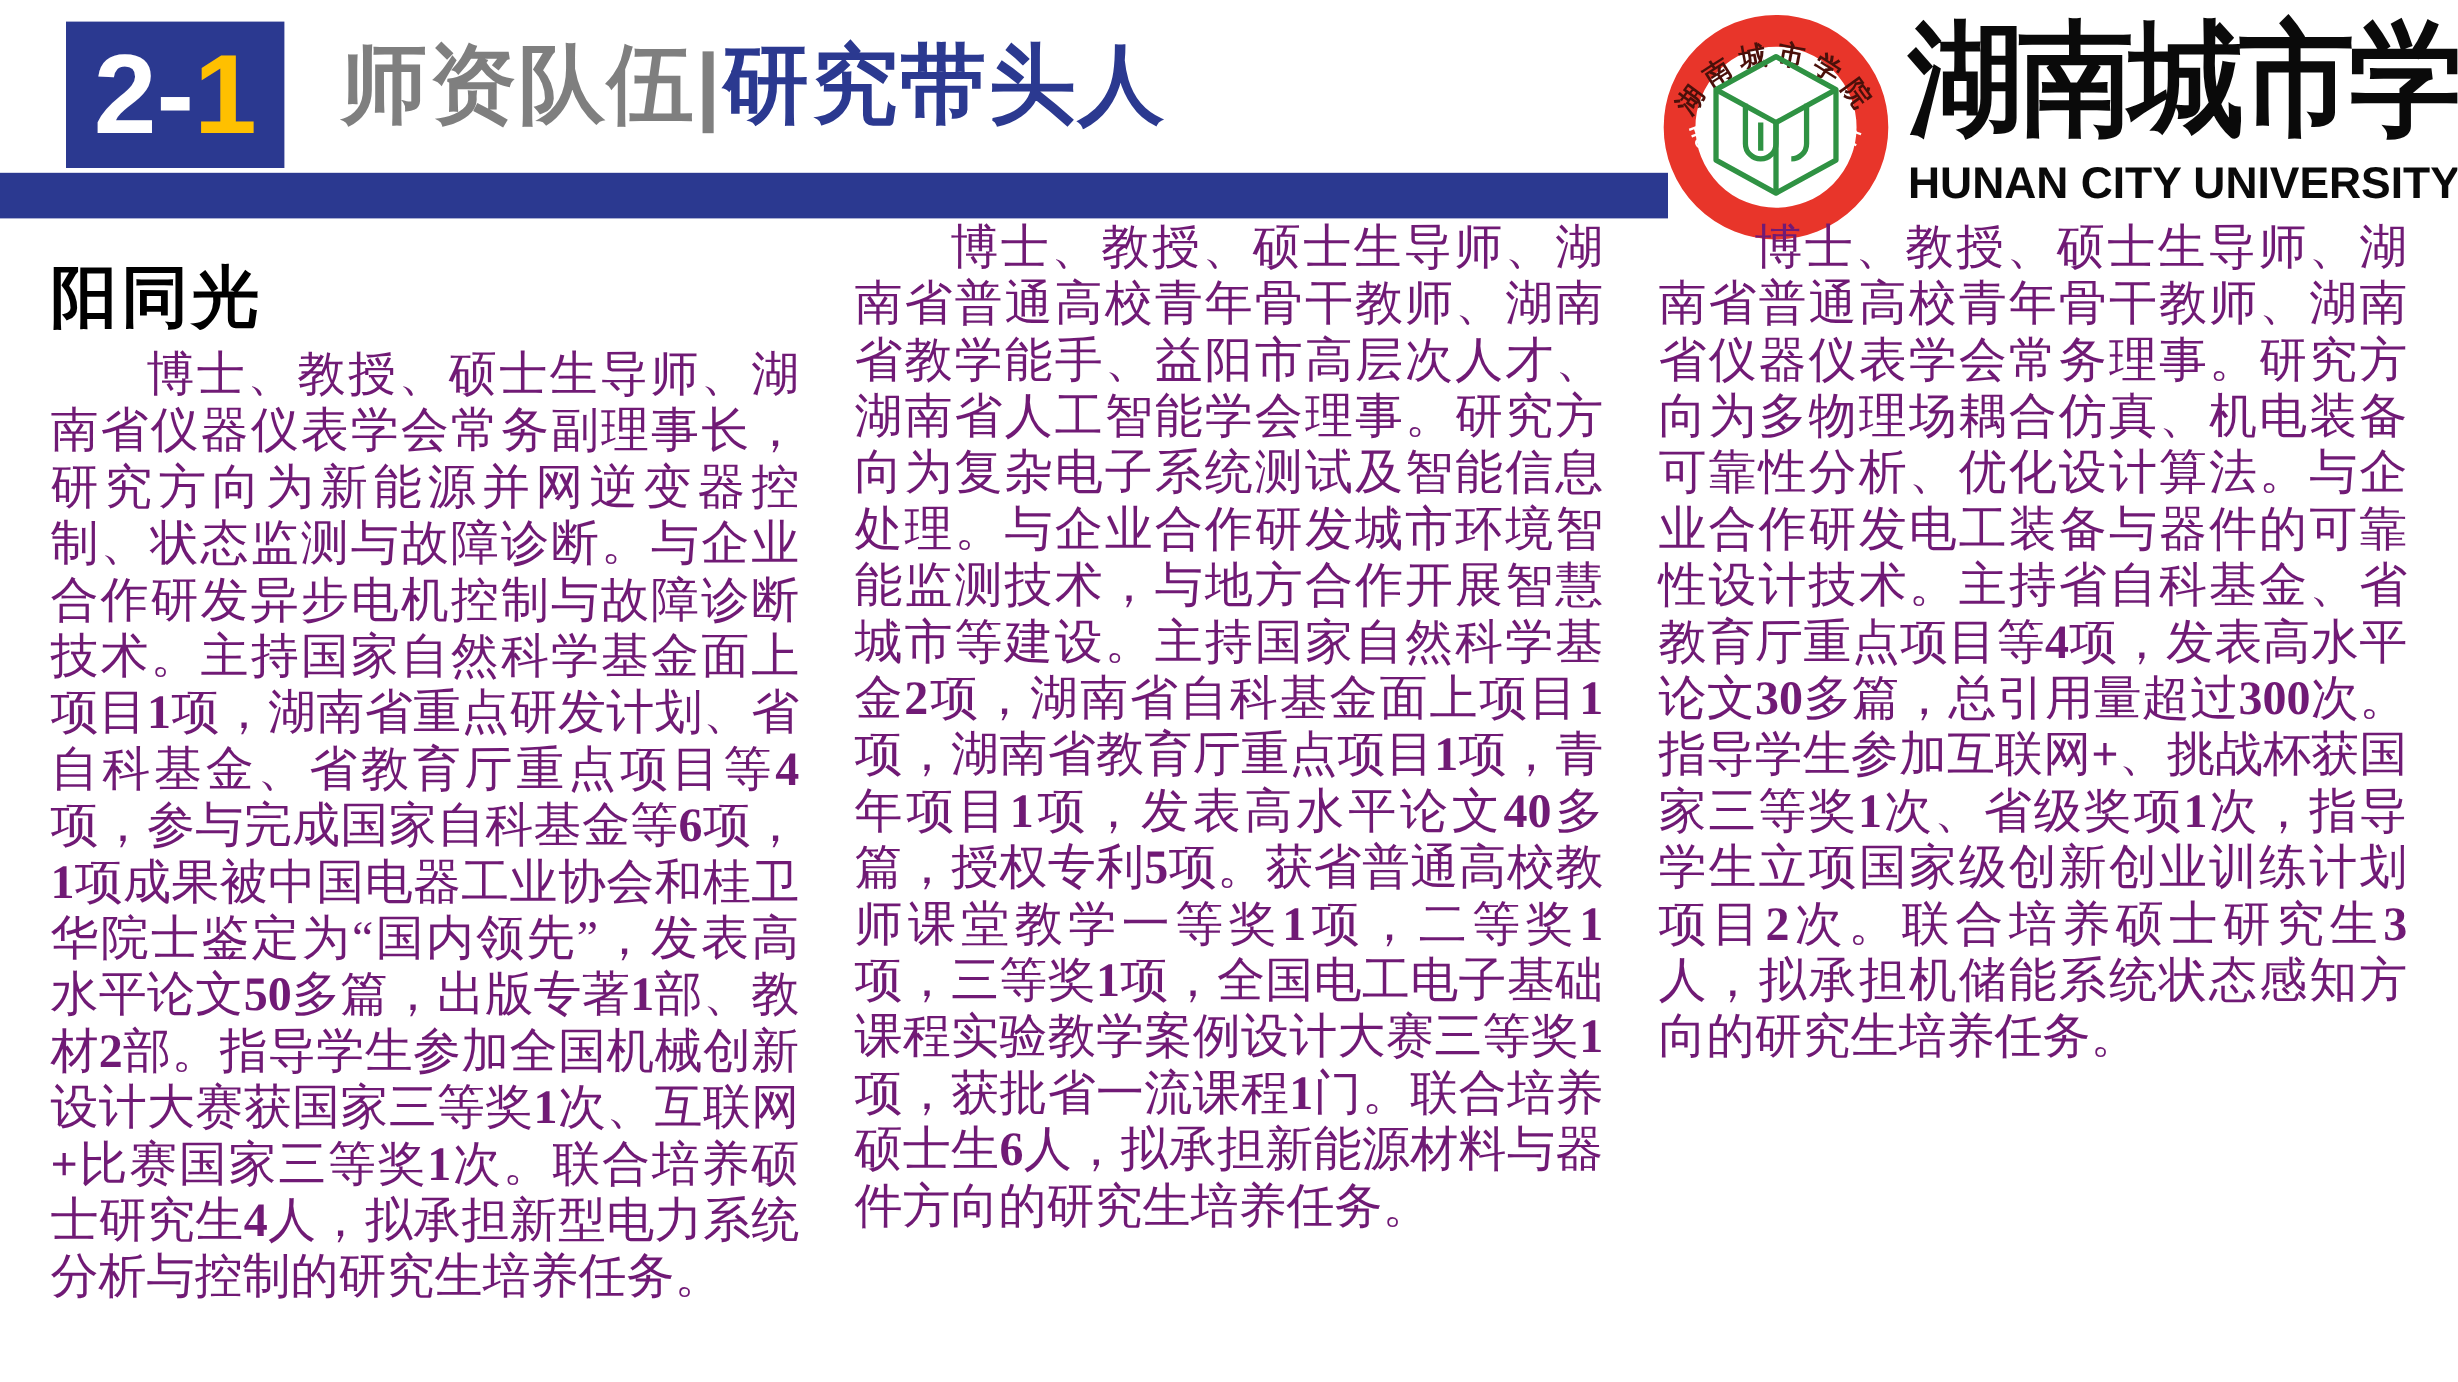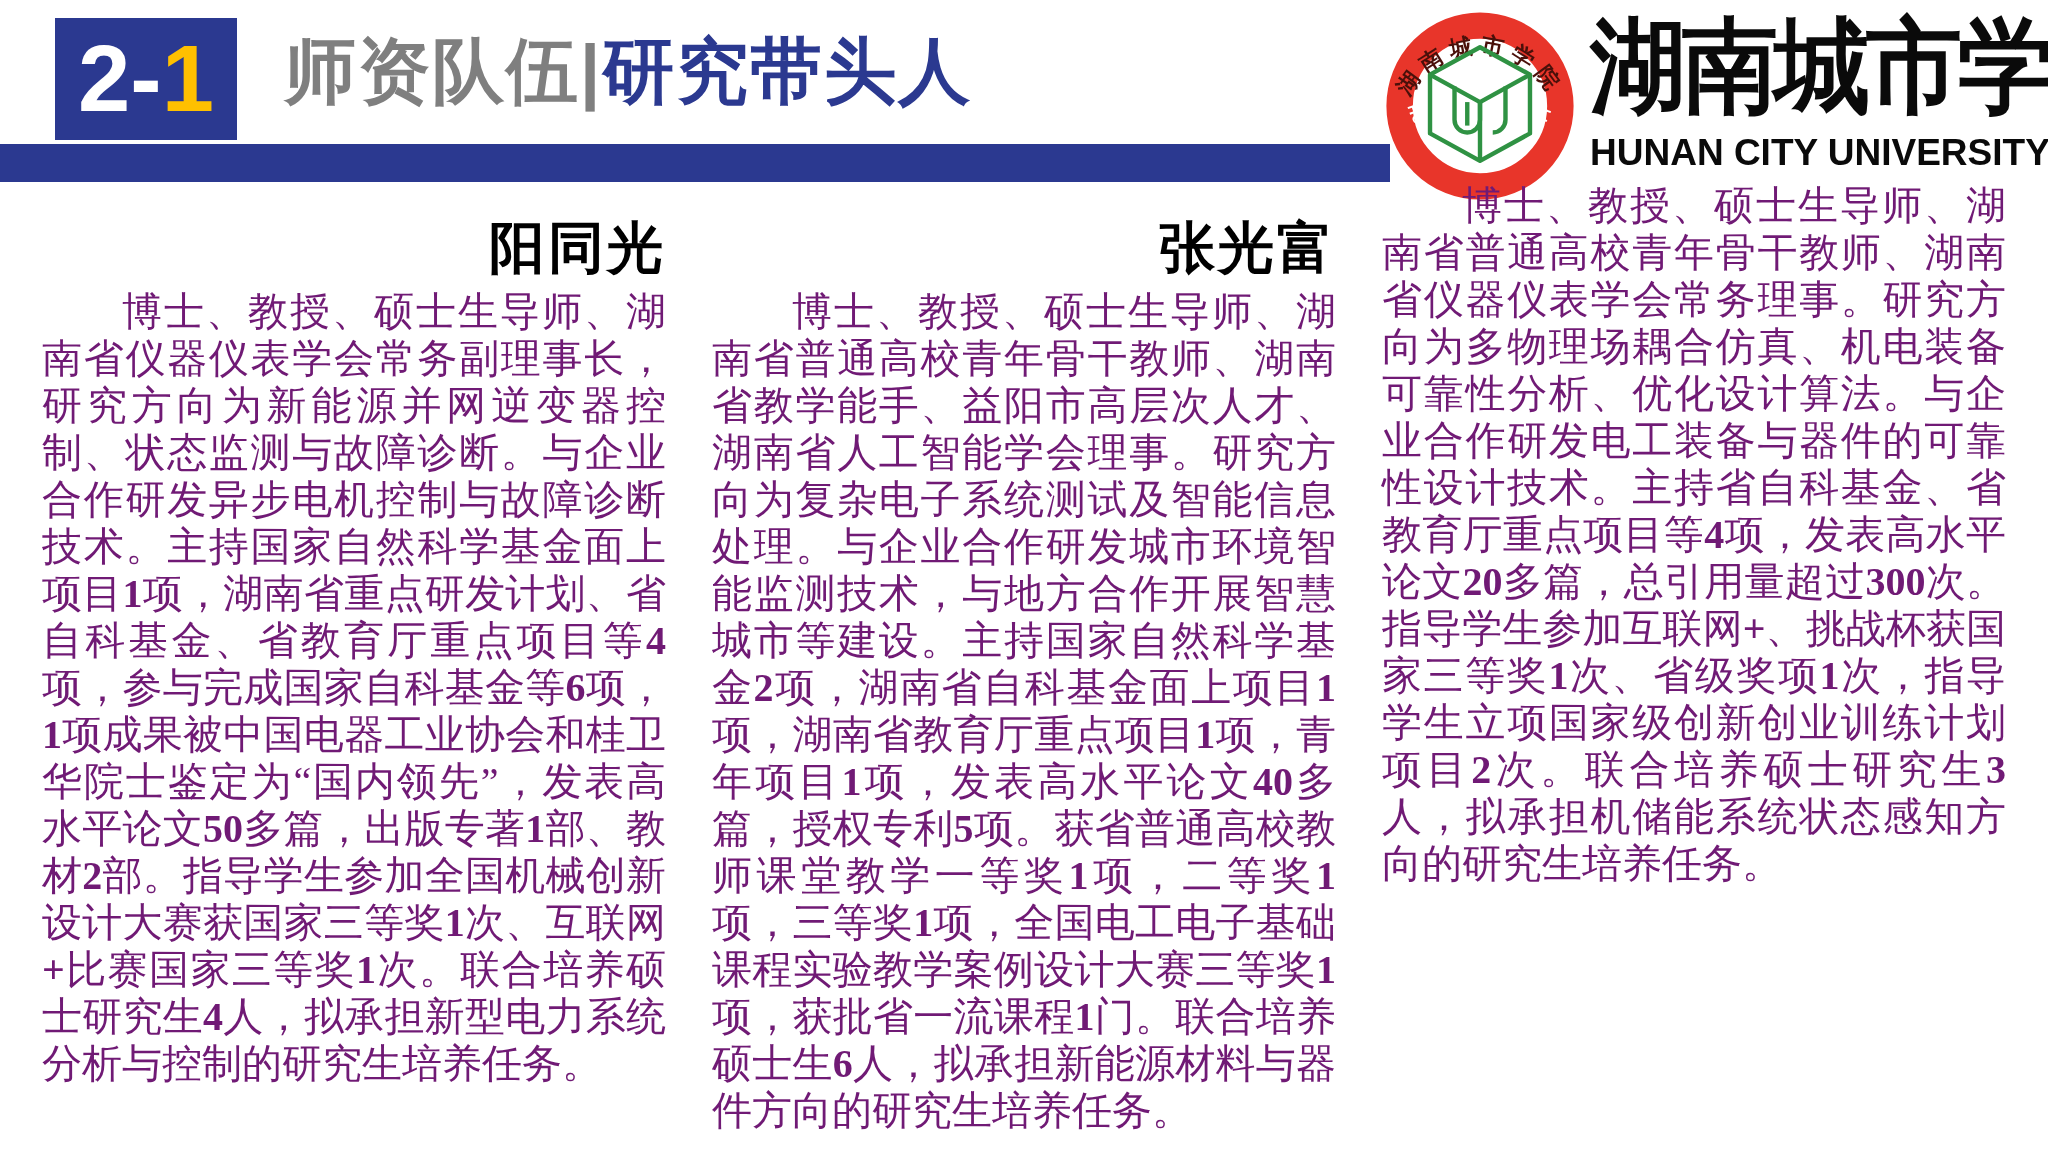--- a/index.html
+++ b/index.html
@@ -53,21 +53,21 @@
   }
   
   .columns{
     position:absolute;left:0;right:0;top:182px;bottom:0;
     display:grid;grid-template-columns:repeat(3,1fr);
     column-gap:46px;padding:0 42px;
     box-sizing:border-box;
   }
   .profile h2{
     margin:38px 0 12px 0;
-    text-align:right;
+    text-align:left;
     font-family:"Liberation Sans",sans-serif;
     font-weight:900;font-size:56px;line-height:1;
     letter-spacing:3px;color:#000;
   }
   .profile p{
     margin:0;
     font-family:"Liberation Serif","DejaVu Serif",serif;
     font-size:40px;line-height:47px;color:#701a75;
     text-align:justify;text-justify:inter-character;
     text-indent:2em;
@@ -117,21 +117,20 @@
       <div class="wordmark-en">HUNAN CITY UNIVERSITY</div>
     </div>
   </div>
 
   <div class="columns">
     <section class="profile">
       <h2>阳同光</h2>
       <p>博士、教授、硕士生导师、湖南省仪器仪表学会常务副理事长，研究方向为新能源并网逆变器控制、状态监测与故障诊断。与企业合作研发异步电机控制与故障诊断技术。主持国家自然科学基金面上项目<b>1</b>项，湖南省重点研发计划、省自科基金、省教育厅重点项目等<b>4</b>项，参与完成国家自科基金等<b>6</b>项，<b>1</b>项成果被中国电器工业协会和桂卫华院士鉴定为“国内领先”，发表高水平论文<b>50</b>多篇，出版专著<b>1</b>部、教材<b>2</b>部。指导学生参加全国机械创新设计大赛获国家三等奖<b>1</b>次、互联网<b>+</b>比赛国家三等奖<b>1</b>次。联合培养硕士研究生<b>4</b>人，拟承担新型电力系统分析与控制的研究生培养任务。</p>
     </section>
     <section class="profile">
-      <h2>张光富</h2>
       <p>博士、教授、硕士生导师、湖南省普通高校青年骨干教师、湖南省教学能手、益阳市高层次人才、湖南省人工智能学会理事。研究方向为复杂电子系统测试及智能信息处理。与企业合作研发城市环境智能监测技术，与地方合作开展智慧城市等建设。主持国家自然科学基金<b>2</b>项，湖南省自科基金面上项目<b>1</b>项，湖南省教育厅重点项目<b>1</b>项，青年项目<b>1</b>项，发表高水平论文<b>40</b>多篇，授权专利<b>5</b>项。获省普通高校教师课堂教学一等奖<b>1</b>项，二等奖<b>1</b>项，三等奖<b>1</b>项，全国电工电子基础课程实验教学案例设计大赛三等奖<b>1</b>项，获批省一流课程<b>1</b>门。联合培养硕士生<b>6</b>人，拟承担新能源材料与器件方向的研究生培养任务。</p>
     </section>
     <section class="profile">
-      <p>博士、教授、硕士生导师、湖南省普通高校青年骨干教师、湖南省仪器仪表学会常务理事。研究方向为多物理场耦合仿真、机电装备可靠性分析、优化设计算法。与企业合作研发电工装备与器件的可靠性设计技术。主持省自科基金、省教育厅重点项目等<b>4</b>项，发表高水平论文<b>20</b>多篇，总引用量超过<b>300</b>次。指导学生参加互联网<b>+</b>、挑战杯获国家三等奖<b>1</b>次、省级奖项<b>1</b>次，指导学生立项国家级创新创业训练计划项目<b>2</b>次。联合培养硕士研究生<b>3</b>人，拟承担机储能系统状态感知方向的研究生培养任务。</p>
+      <p>博士、教授、硕士生导师、湖南省普通高校青年骨干教师、湖南省仪器仪表学会常务理事。研究方向为多物理场耦合仿真、机电装备可靠性分析、优化设计算法。与企业合作研发电工装备与器件的可靠性设计技术。主持省自科基金、省教育厅重点项目等<b>4</b>项，发表高水平论文<b>30</b>多篇，总引用量超过<b>300</b>次。指导学生参加互联网<b>+</b>、挑战杯获国家三等奖<b>1</b>次、省级奖项<b>1</b>次，指导学生立项国家级创新创业训练计划项目<b>2</b>次。联合培养硕士研究生<b>3</b>人，拟承担机储能系统状态感知方向的研究生培养任务。</p>
     </section>
   </div>
 
 </div>
 
 </body></html>

